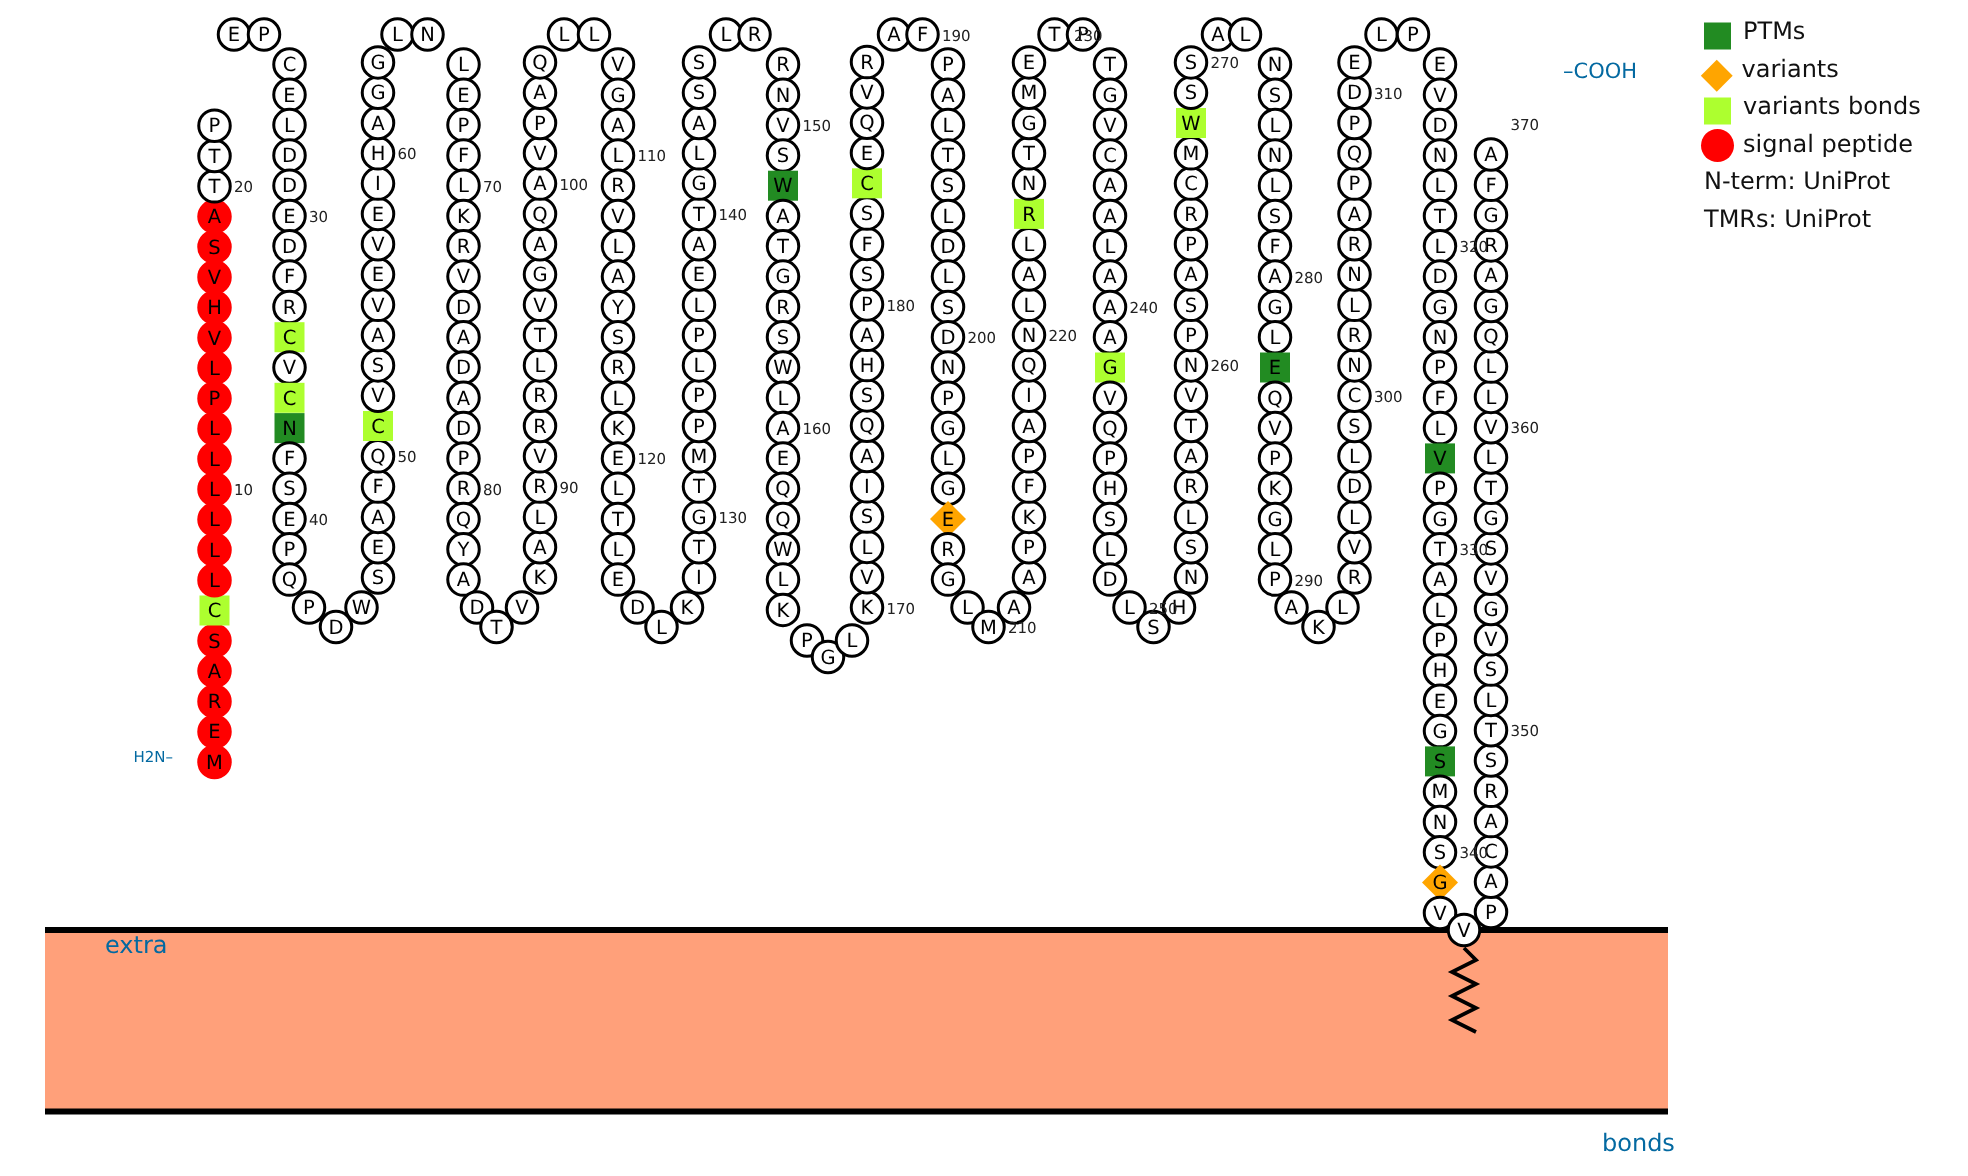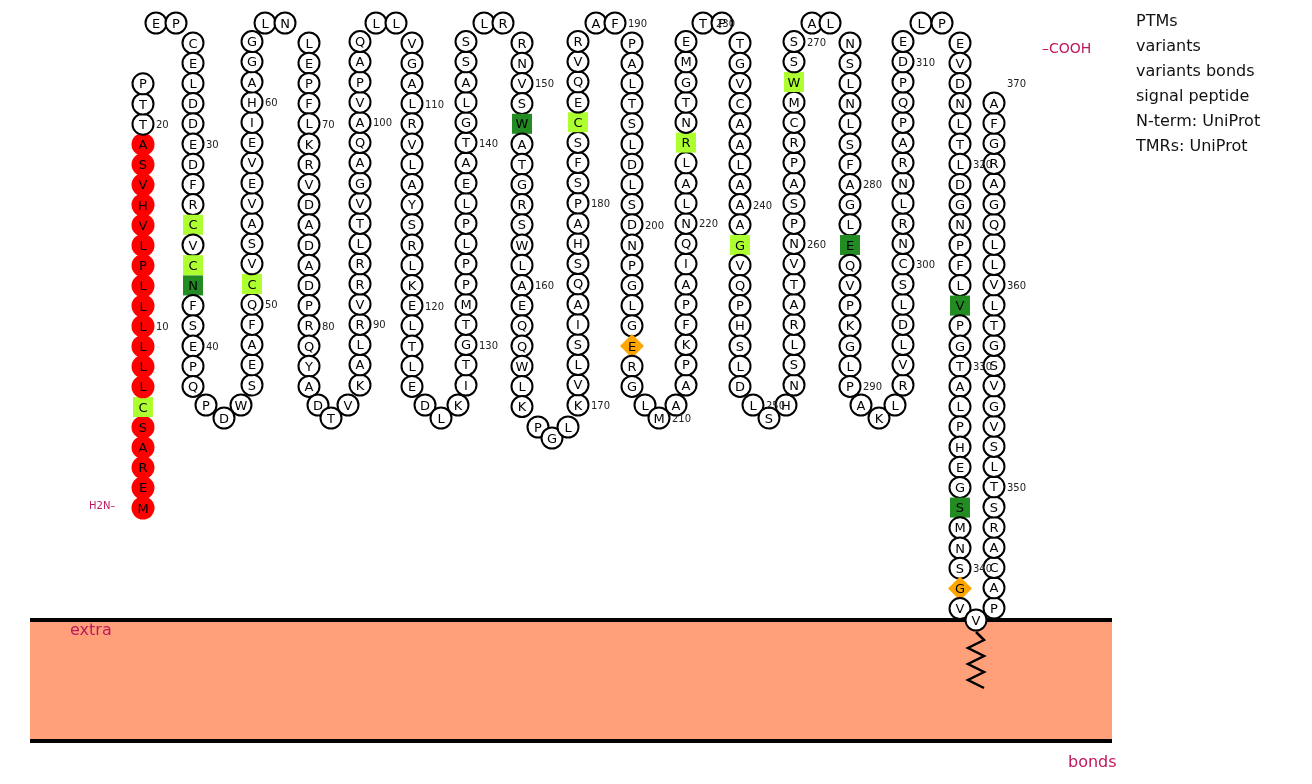--- a/index.html
+++ b/index.html
@@ -1,26 +1,26 @@
 <!DOCTYPE html>
 <html><head>
 <meta charset="utf-8">
 <style>
   html, body { margin: 0; padding: 0; background: #ffffff; }
   body { width: 1312px; height: 784px; position: relative; overflow: hidden; font-family: "DejaVu Sans", sans-serif; }
   #stage { position: absolute; left: 0; top: 0; width: 1312px; height: 784px; }
   svg text { font-family: "DejaVu Sans", sans-serif; }
   .legend { position: absolute; left: 1136px; top: 8px; font-size: 16px; color: #111; line-height: 25px; }
-  .legend-row { display: flex; align-items: flex-start; height: 25px; flex-direction: column; }
+  .legend-row { display: flex; align-items: flex-end; height: 25px; }
   .sw { width: 18px; height: 18px; margin-right: 8px; display: inline-block; }
   .sw-ptm { background: #228b22; }
   .sw-dis { background: #adff2f; }
   .sw-sig { background: #ff0000; border-radius: 50%; width: 22px; height: 22px; margin-left: -2px; margin-right: 6px; }
   .sw-var { width: 15px; height: 15px; background: #ffa500; transform: rotate(45deg); margin: 0 9px 0 1px; }
-  .region-label { position: absolute; font-size: 16px; color: #be185d; text-align: center; }
+  .region-label { position: absolute; font-size: 16px; color: #0369a1; text-align: center; }
 </style>
 </head>
 <body>
 
 <div id="stage">
   <svg id="plot" width="1312" height="784" viewBox="0 0 1312 784">
     <rect id="membrane" x="30" y="619" width="1082" height="123" fill="#ffa07a"></rect>
     <line id="membrane-top" x1="30" y1="620" x2="1112" y2="620" stroke="#000" stroke-width="4"></line>
     <line id="membrane-bottom" x1="30" y1="741" x2="1112" y2="741" stroke="#000" stroke-width="4"></line>
     <polyline id="tm-helix" points="976,632 984,640 968,648 984,656 968,664 984,672 968,680 984,688" fill="none" stroke="#000" stroke-width="2.5"></polyline>

